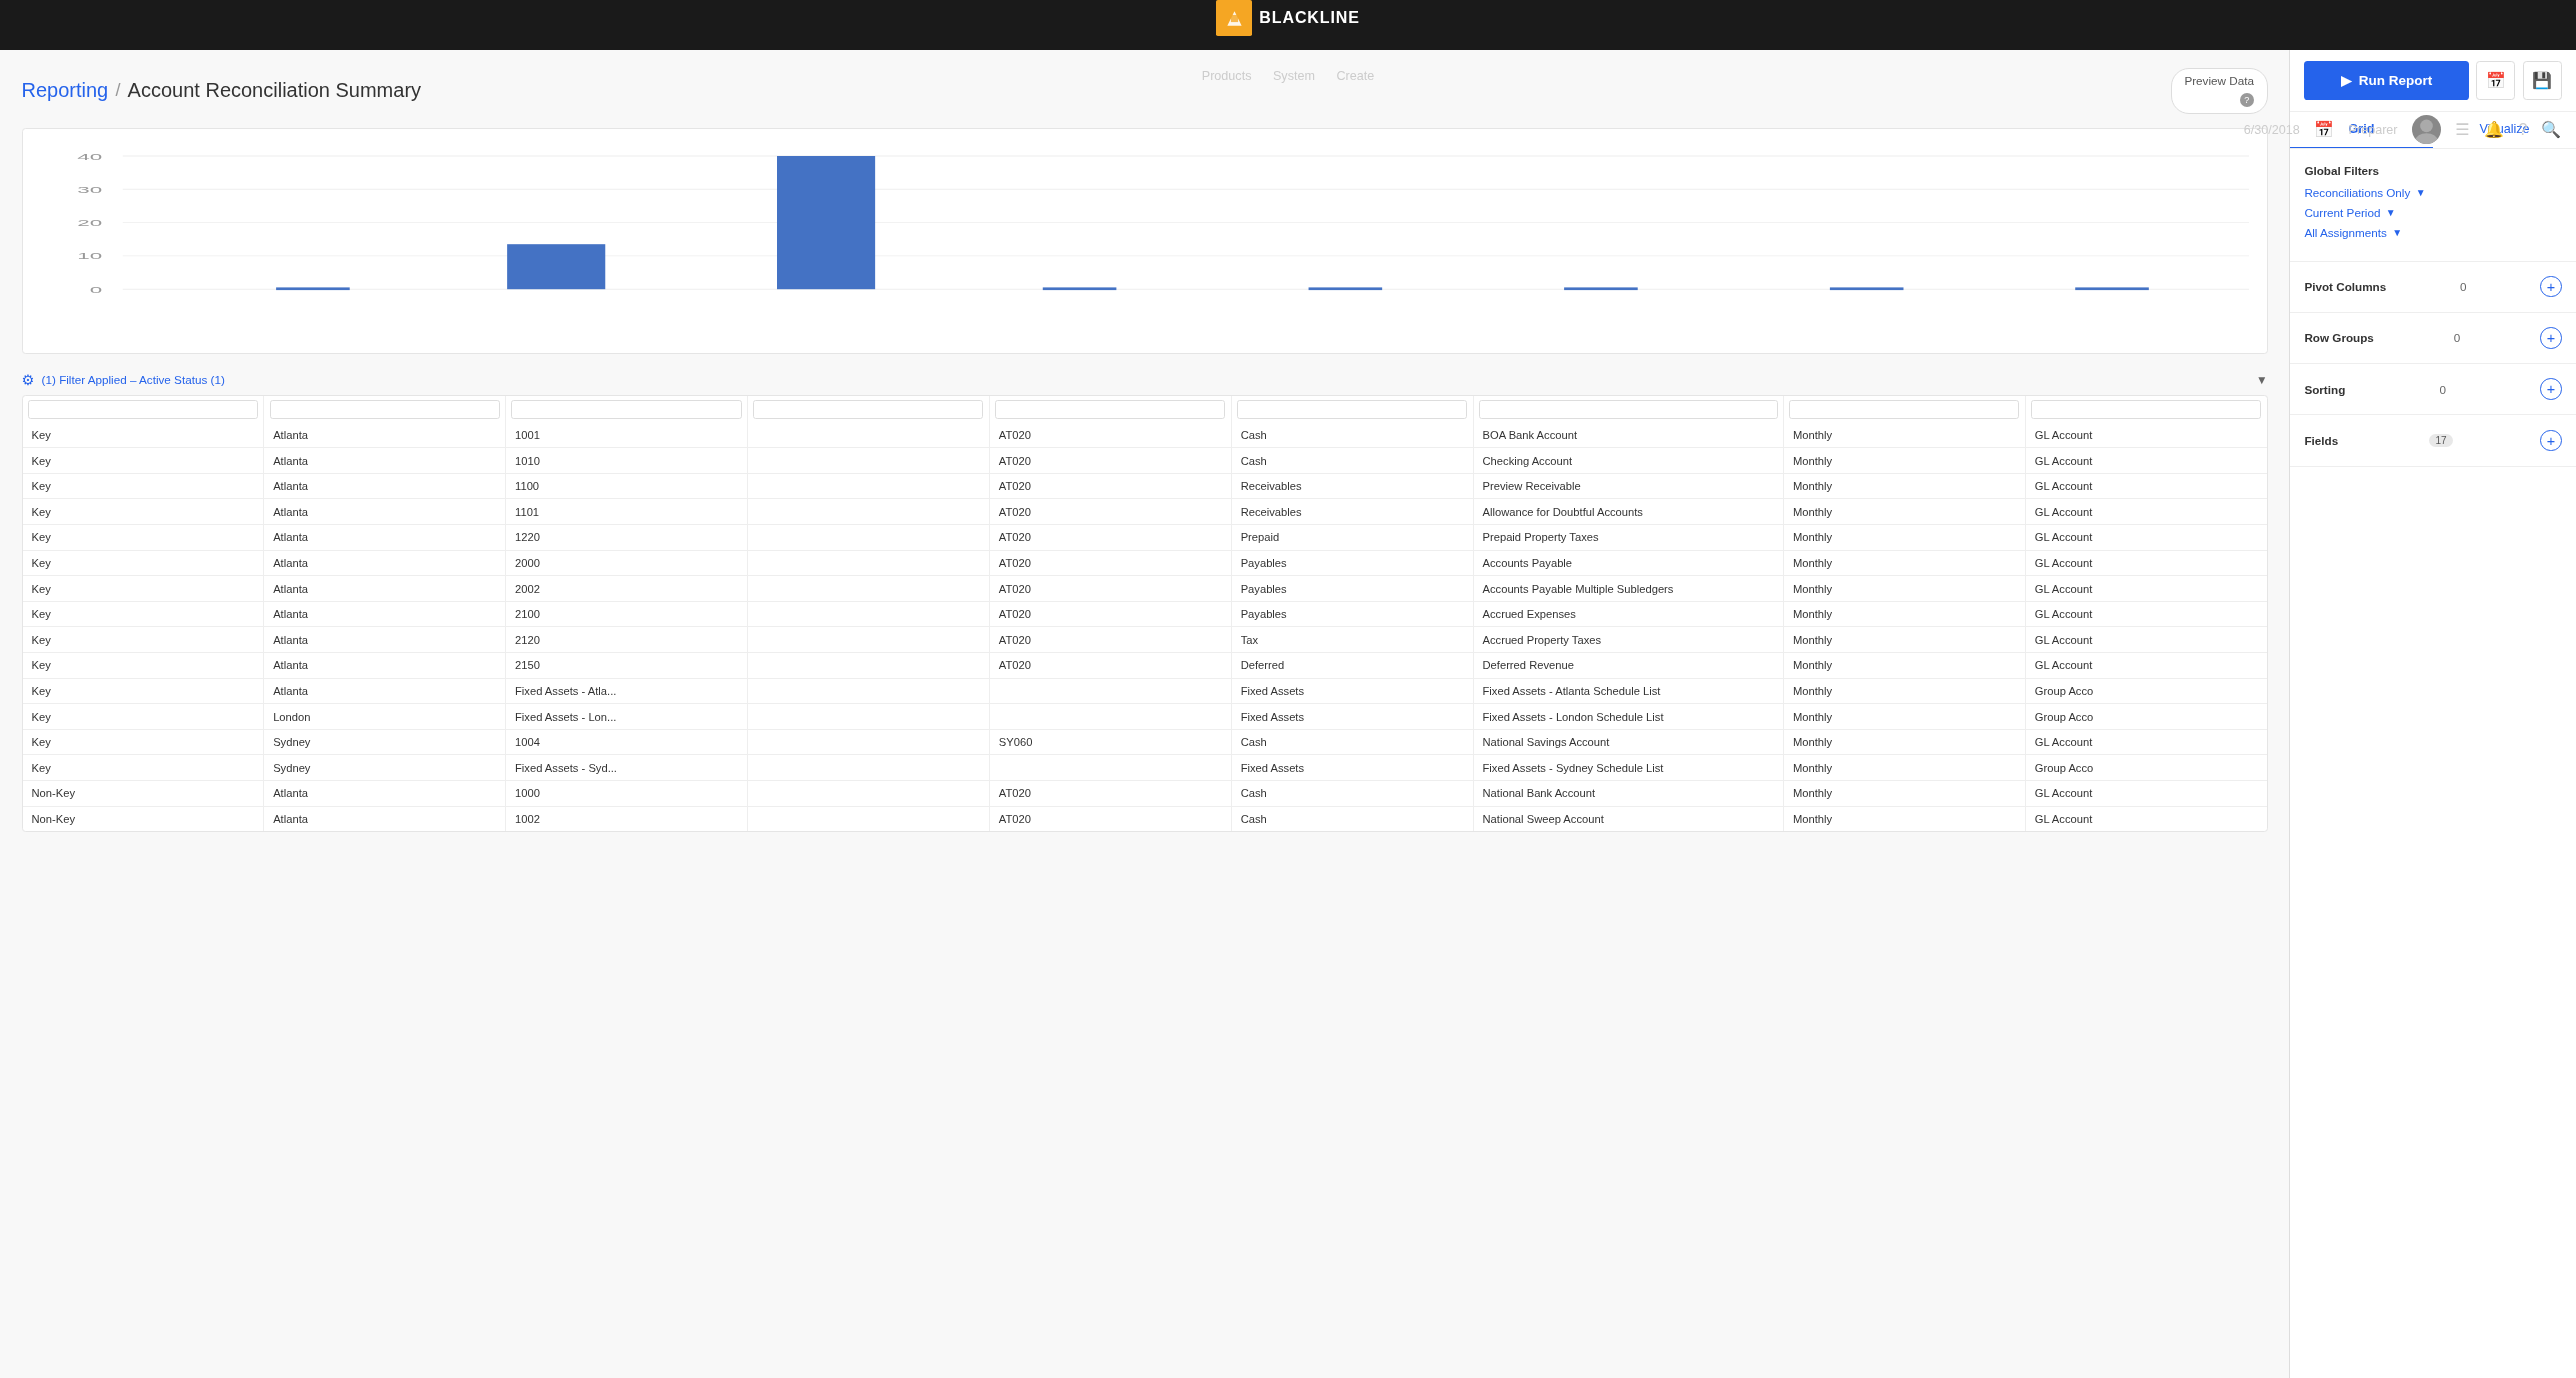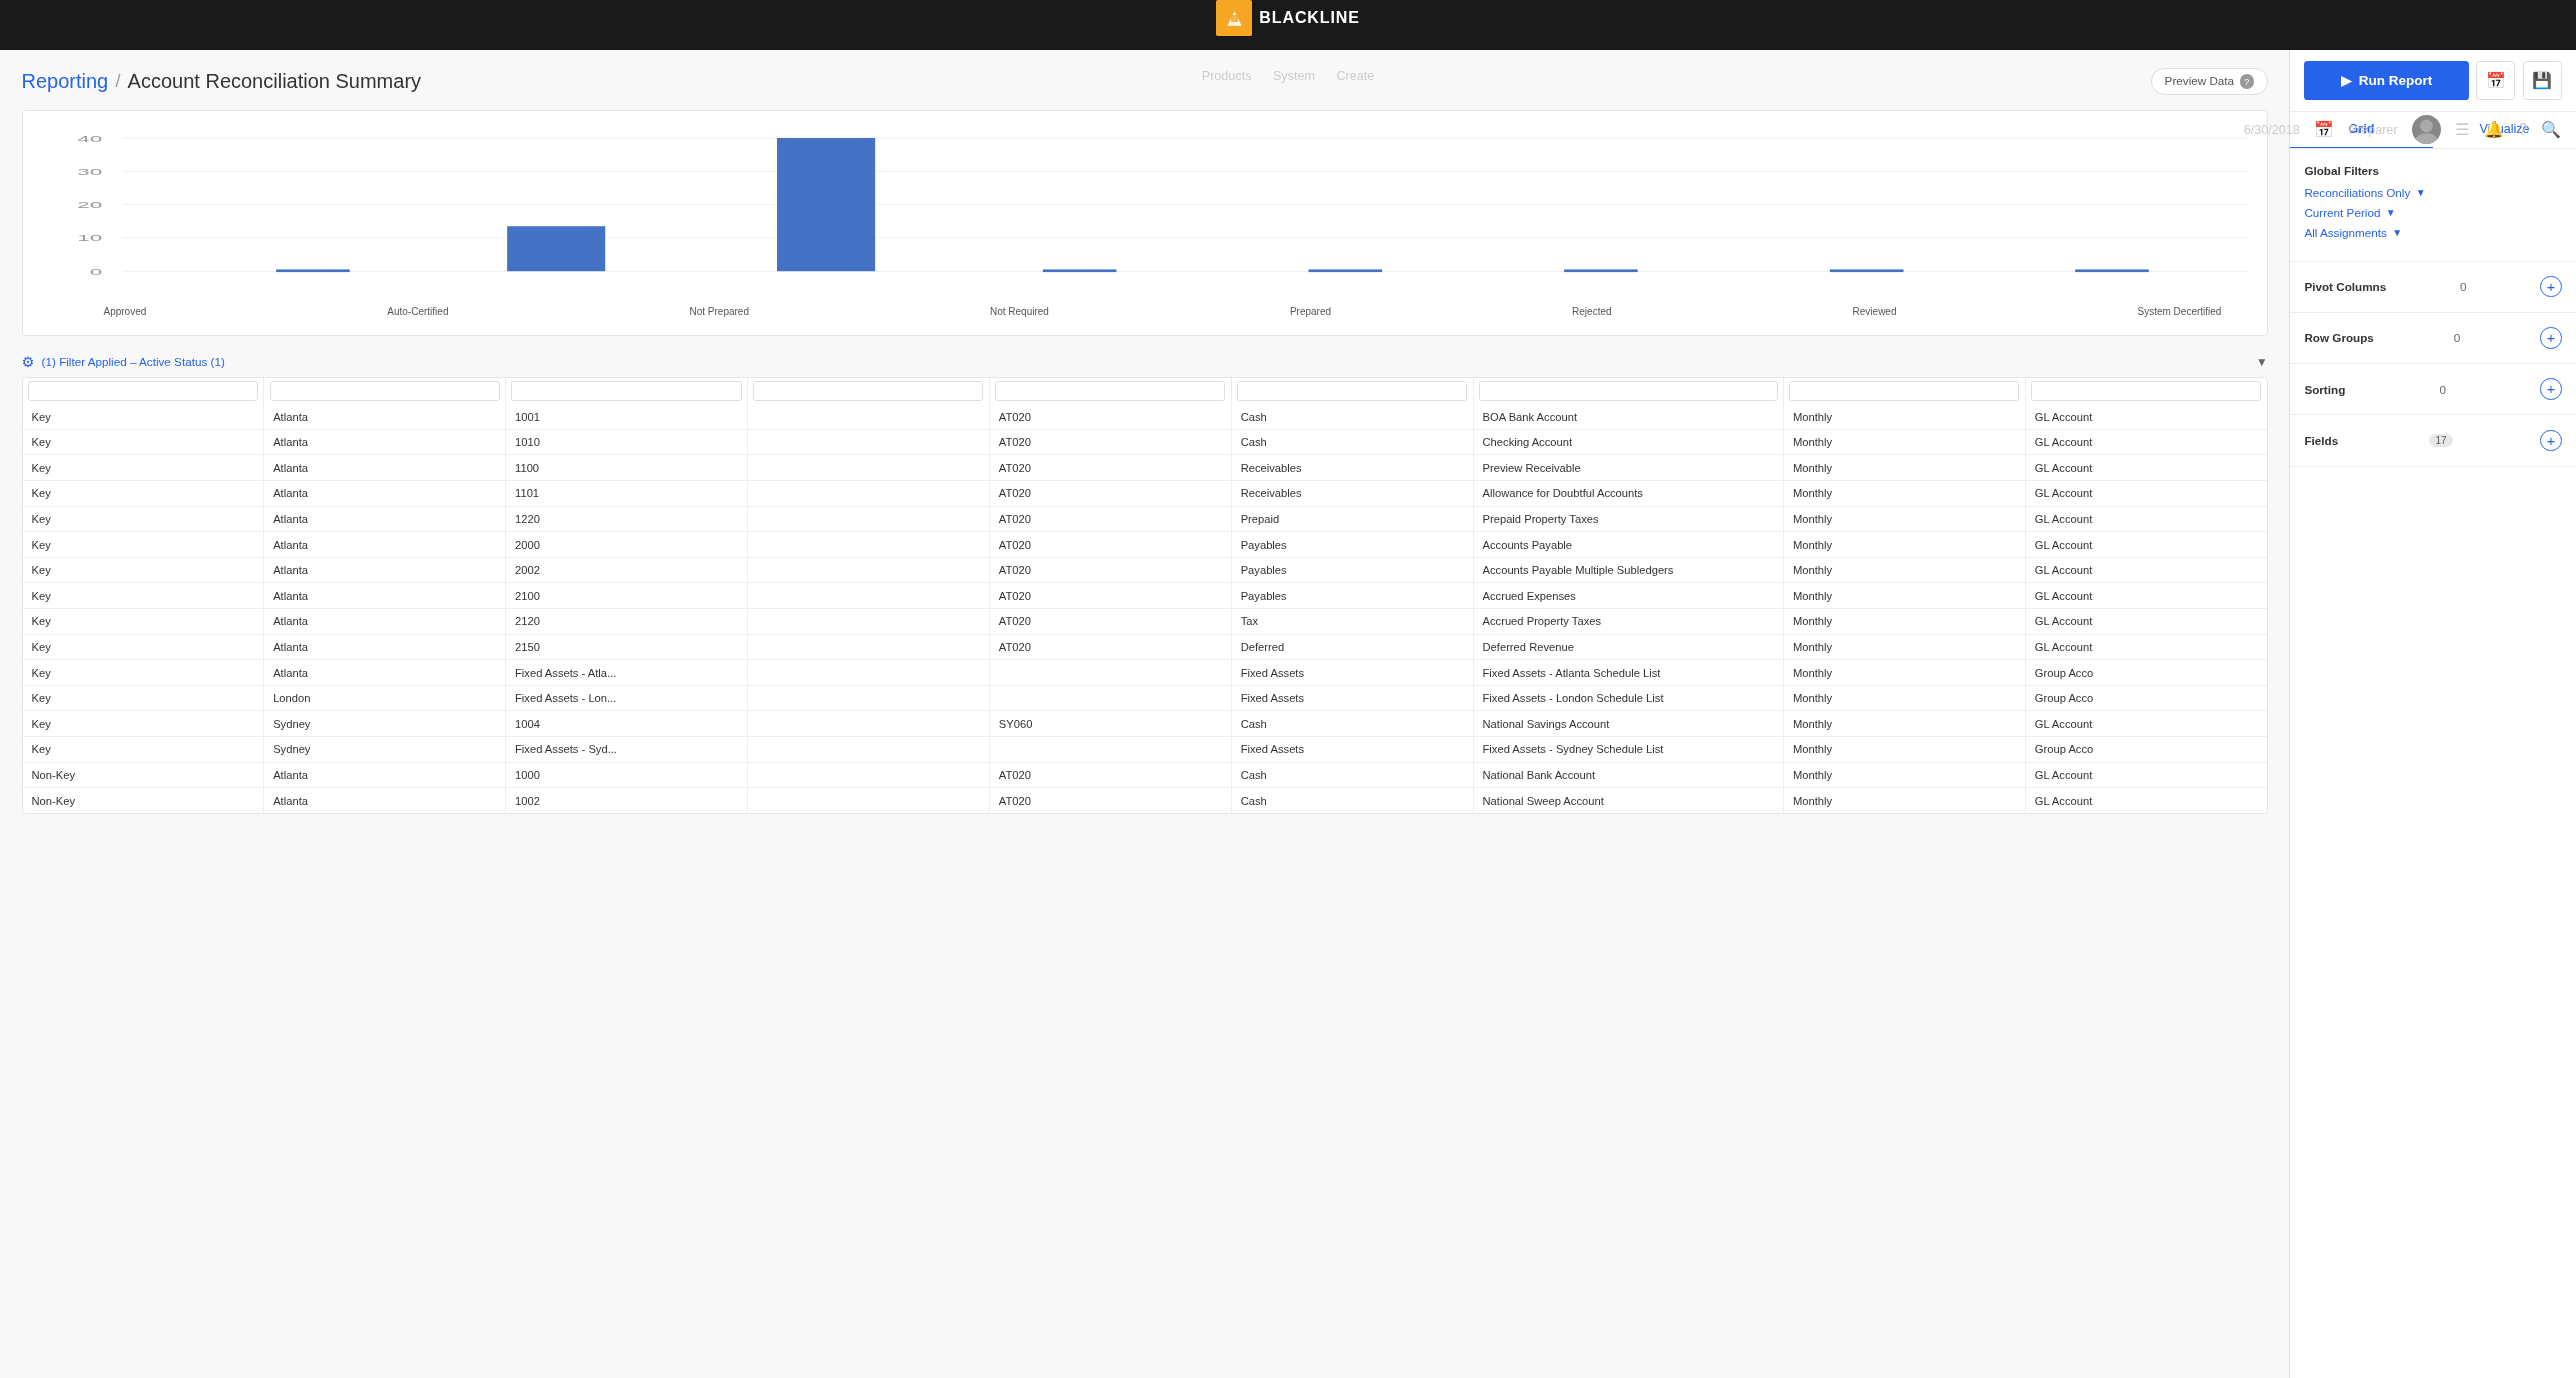--- a/index.html
+++ b/index.html
@@ -25,21 +25,21 @@
     .main-wrapper { display: flex; margin-top: 50px; height: calc(100vh - 50px); }
     .content-area { flex: 1; overflow-y: auto; padding: 18px 21.5px; background: #f8f8f8; }
     .right-panel { width: 287px; background: white; border-left: 0.9px solid #ddd; overflow-y: auto; flex-shrink: 0; }
 
     
     .page-header { display: flex; align-items: center; justify-content: space-between; margin-bottom: 14.4px; }
     .breadcrumb { display: flex; align-items: center; gap: 7.2px; }
     .breadcrumb-link { color: #2563eb; font-size: 20px; font-weight: 400; cursor: pointer; }
     .breadcrumb-sep { color: #999; font-size: 18px; }
     .page-title { font-size: 20px; font-weight: 400; color: #333; }
-    .preview-data-btn { display: flex; align-items: flex-start; gap: 5.4px; border: 0.9px solid #ddd; border-radius: 18px; padding: 5.4px 12.6px; background: white; cursor: pointer; font-size: 11.7px; color: #555; }
+    .preview-data-btn { display: flex; align-items: flex-end; gap: 5.4px; border: 0.9px solid #ddd; border-radius: 18px; padding: 5.4px 12.6px; background: white; cursor: pointer; font-size: 11.7px; color: #555; flex-direction: column; }
     .preview-data-btn .q-icon { width: 14.4px; height: 14.4px; border-radius: 50%; background: #999; color: white; display: flex; align-items: center; justify-content: center; font-size: 9px; }
 
     
     .chart-container { background: white; border: 0.9px solid #e5e5e5; border-radius: 3.6px; padding: 18px; margin-bottom: 10.8px; }
     .chart-label { font-size: 10px; color: #666; margin-bottom: 10.8px; font-weight: 600; text-transform: uppercase; letter-spacing: 0.4px; }
     .collapse-btn { float: right; cursor: pointer; color: #666; font-size: 14.4px; }
 
     
     .filter-bar { display: flex; align-items: center; gap: 7.2px; margin-bottom: 0; padding: 7.2px 0; }
     .filter-icon { color: #2563eb; font-size: 14.4px; }
@@ -158,30 +158,20 @@
 
           <rect x="620" y="156" width="36" height="3" fill="#4472c4"></rect>
 
           <rect x="745" y="156" width="36" height="3" fill="#4472c4"></rect>
 
           <rect x="875" y="156" width="36" height="3" fill="#4472c4"></rect>
 
           <rect x="995" y="156" width="36" height="3" fill="#4472c4"></rect>
         </svg>
         
-        <div style="display:flex; position:absolute; bottom:0; left:36px; right:0; justify-content:space-between; font-size:10px; color:#555; padding:0 27px;">
-          <span>Approved</span>
-          <span>Auto-Certified</span>
-          <span>Not Prepared</span>
-          <span>Not Required</span>
-          <span>Prepared</span>
-          <span>Rejected</span>
-          <span>Reviewed</span>
-          <span>System Decertified</span>
-        </div>
       </div>
     </div>
 
     <div class="filter-bar">
       <span class="filter-icon">⚙</span>
       <span class="filter-text">(1) Filter Applied – Active Status (1)</span>
       <span class="expand-icon">▼</span>
     </div>
 
     <div class="data-table-wrapper">

